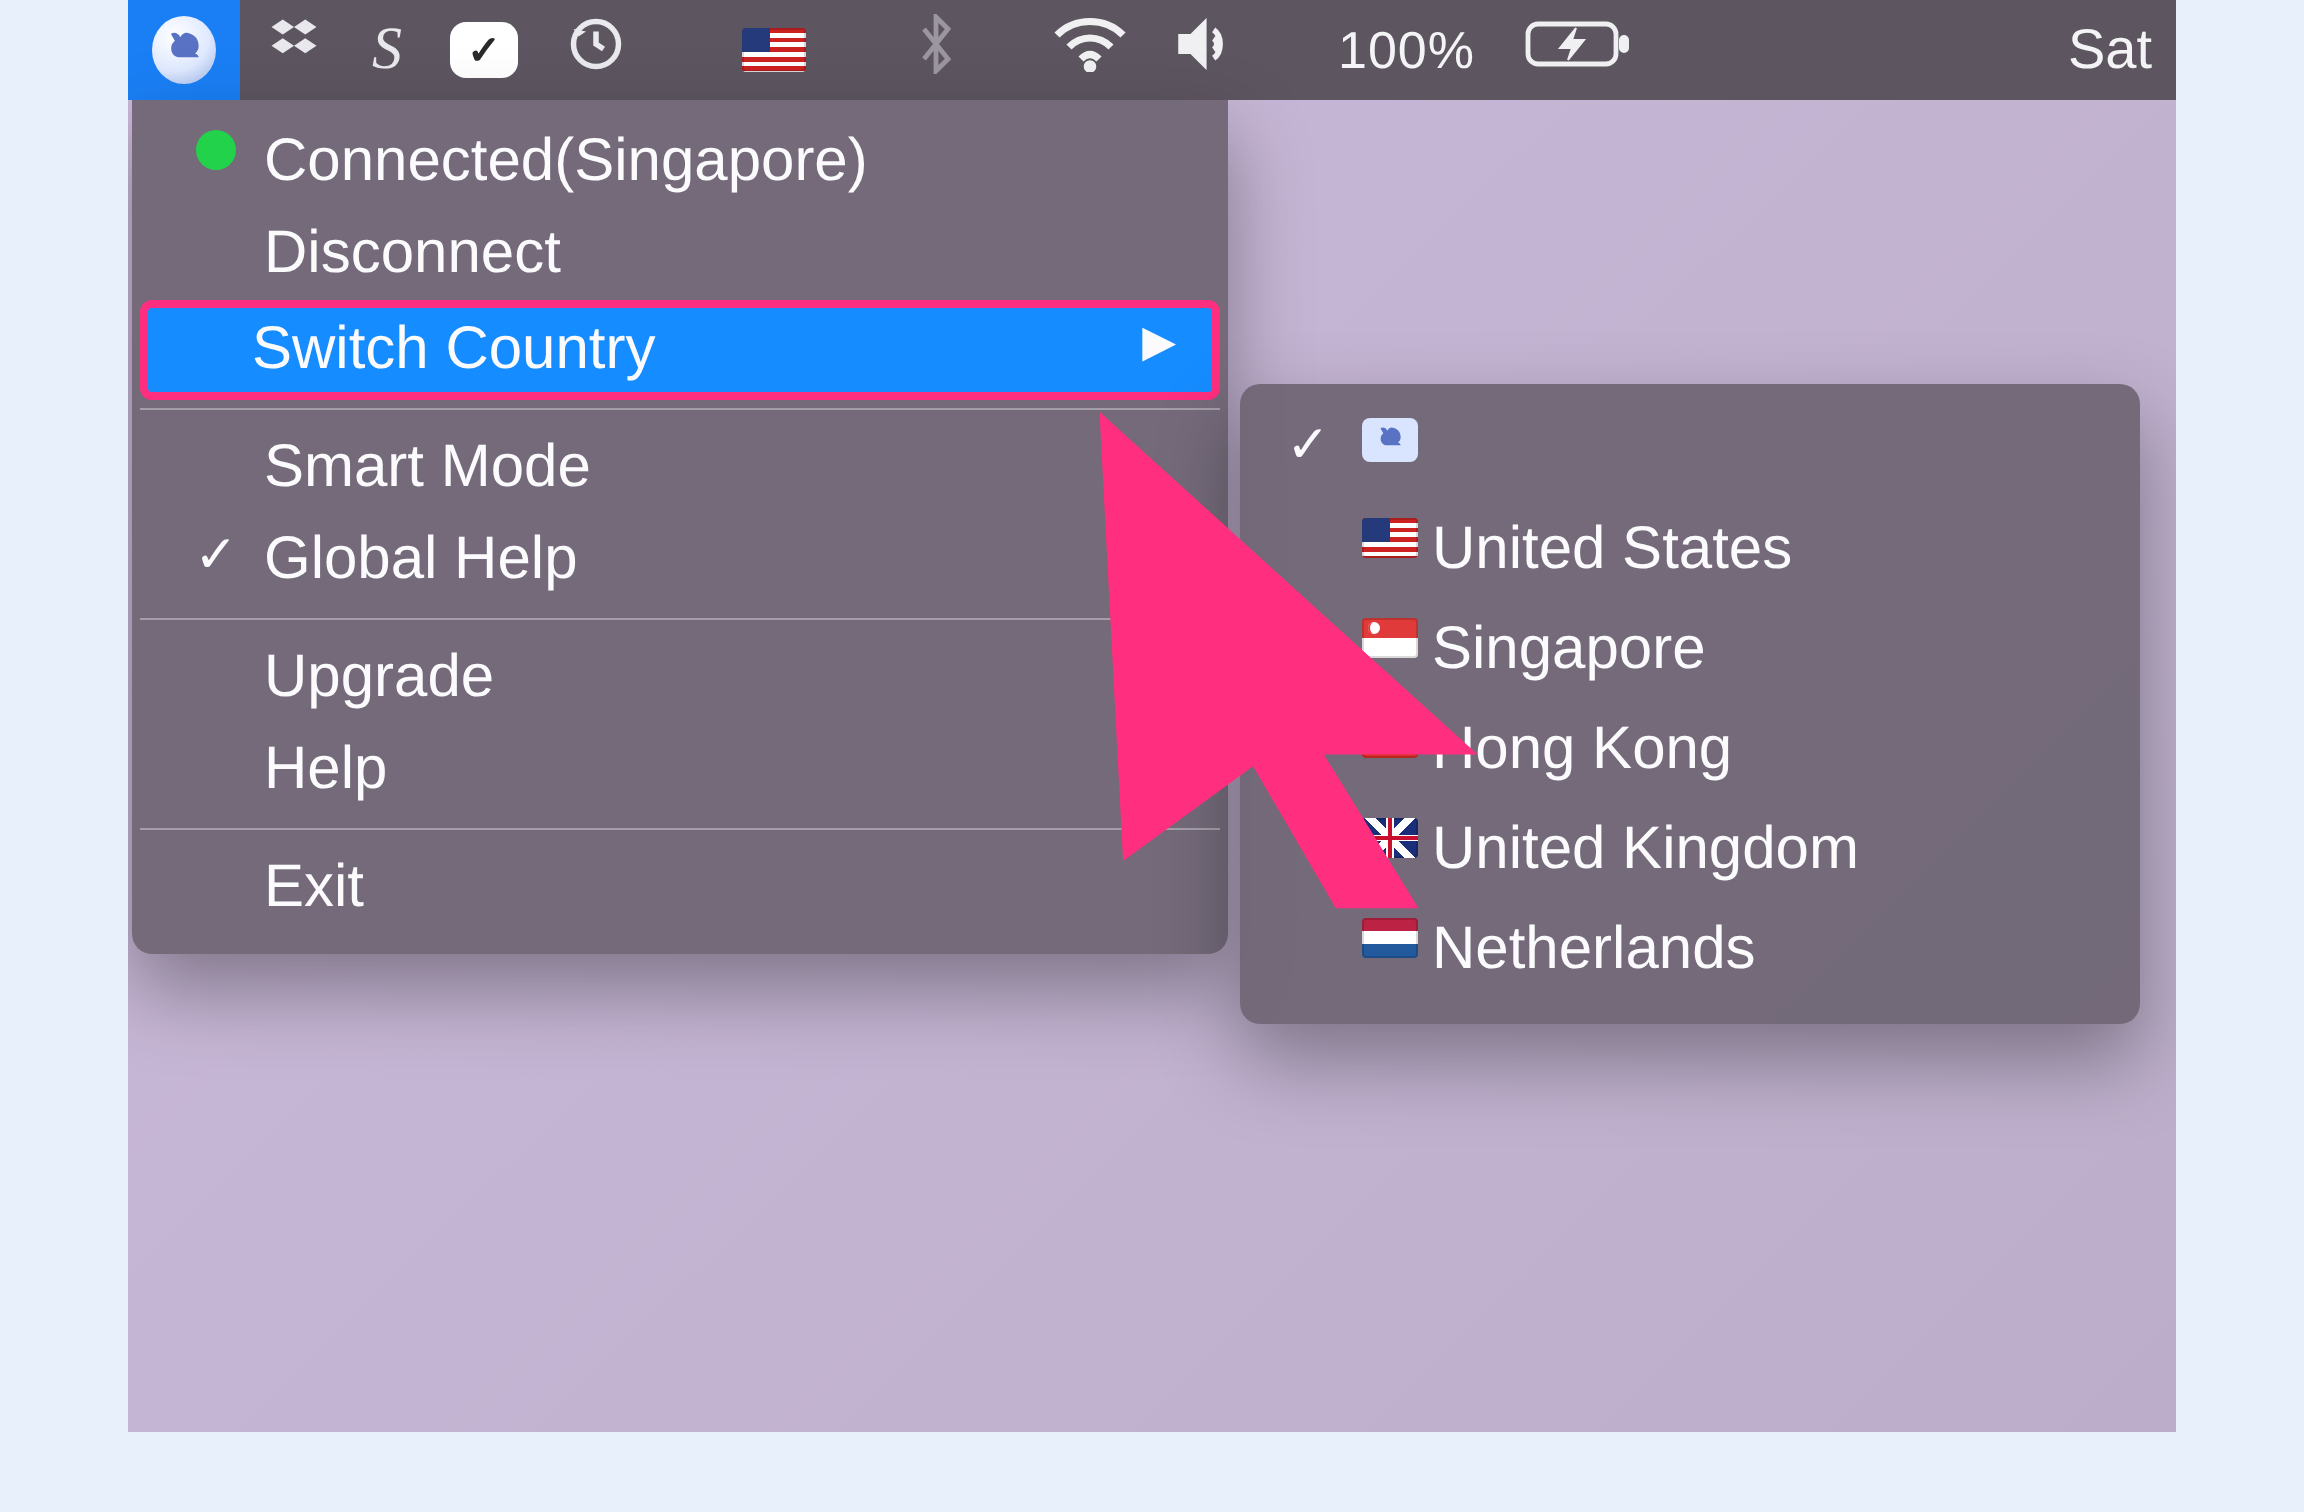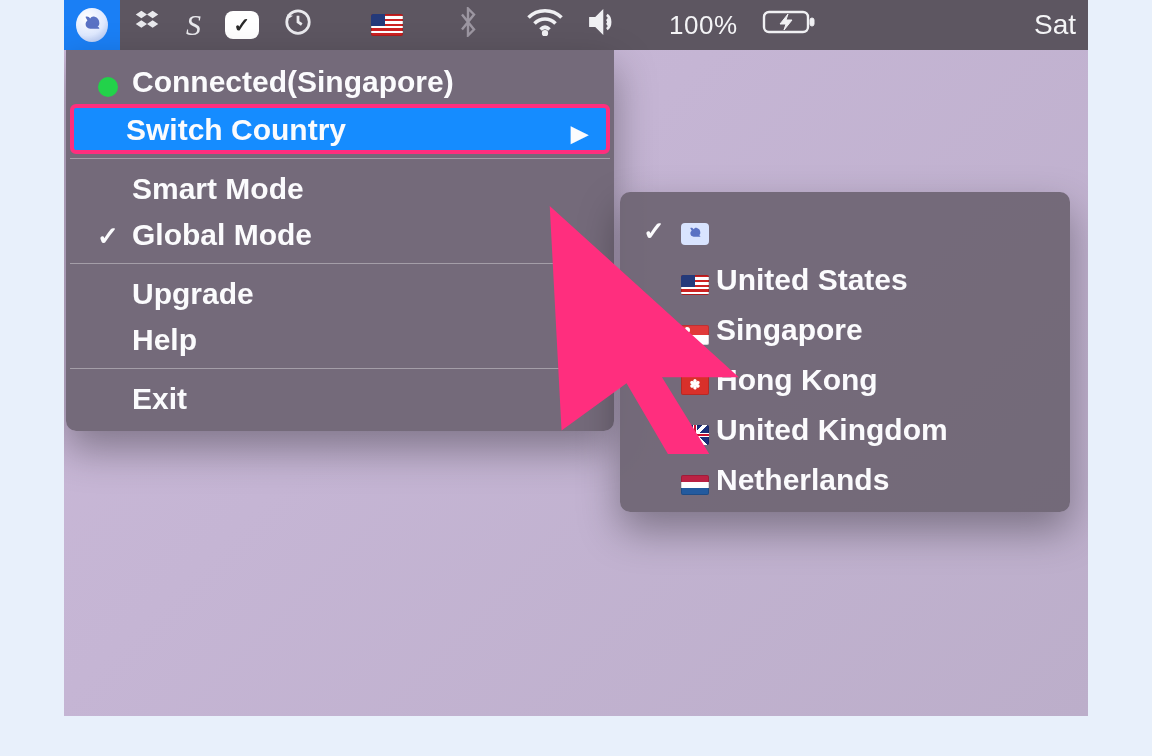--- a/index.html
+++ b/index.html
@@ -110,26 +110,25 @@
     color:#fbfbfd;
     font-size:30px;
     line-height: 1.05;
     padding: 8px 0 10px 0;
   }
   .menu-main {
     left: 2px; top: 50px;
     width: 548px;
   }
   .menu .item {
-    display:flex; align-items:flex-end;
+    display:flex; align-items:flex-start;
     padding: 7px 20px 7px 18px;
     min-height: 46px;
     position:relative;
     white-space:nowrap;
-    font-weight:bold;
   }
   .menu .check-col {
     width: 48px; display:flex; justify-content:center; font-size:26px;
   }
   .menu .dot {
     width:20px;height:20px;border-radius:50%;background:#22d24a;display:inline-block;
   }
   .menu .sep {
     height:1px; background:rgba(255,255,255,0.35);
     margin: 6px 4px;
@@ -259,37 +258,41 @@
 
   <div class="menu menu-main">
 
     <div class="item">
       <span class="check-col">
           <span class="dot"></span>
         </span>
       <span>Connected(Singapore)</span>
     </div>
 
+    <div class="item">
+      <span class="check-col"></span>
+      <span>Disconnect</span>
+    </div>
 
     <div class="item hi">
       <span class="check-col"></span>
       <span>Switch Country</span>
       <span class="arrow">▶</span>
     </div>
 
     <div class="sep"></div>
 
     <div class="item">
       <span class="check-col"></span>
       <span>Smart Mode</span>
     </div>
 
     <div class="item">
       <span class="check-col">✓</span>
-      <span>Global Mode</span>
+      <span>Global Help</span>
     </div>
 
     <div class="sep"></div>
 
     <div class="item">
       <span class="check-col"></span>
       <span>Upgrade</span>
     </div>
     <div class="item">
       <span class="check-col"></span>

